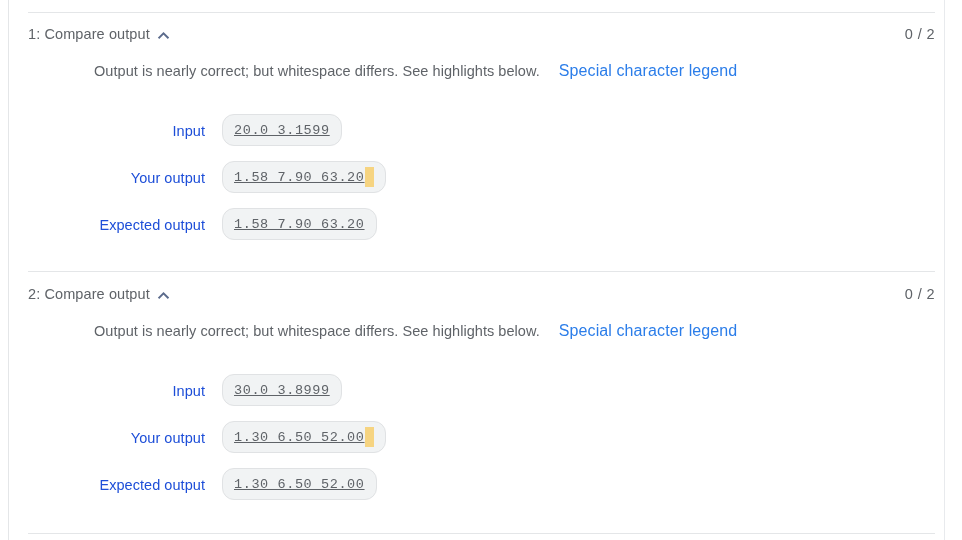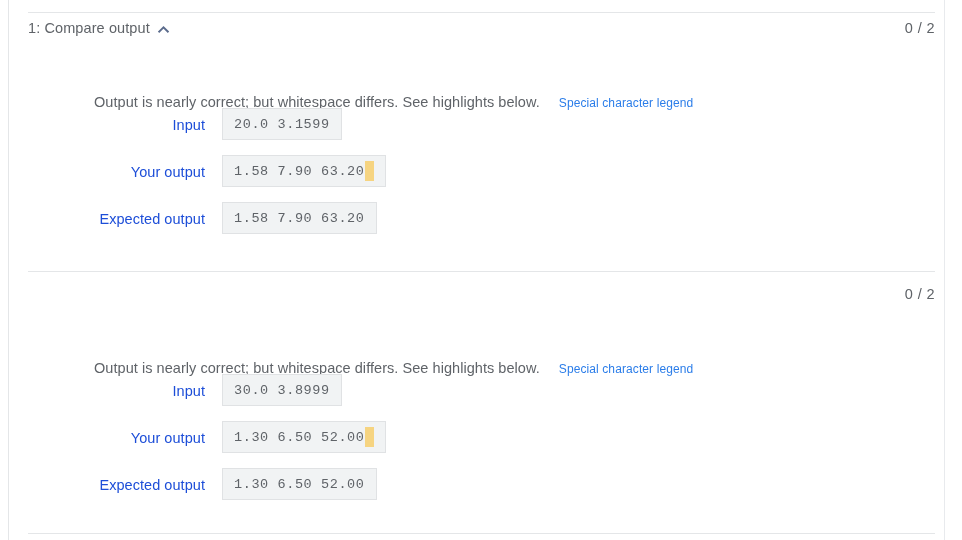--- a/index.html
+++ b/index.html
@@ -107,26 +107,25 @@
     align-items: baseline;
   }
   .message-text {
     font-size: 14.5px;
     color: #5f6368;
     letter-spacing: 0.05px;
     margin-left: 22px;
   }
   .legend-link {
     margin-left: 19px;
-    font-size: 12px;
+    font-size: 16px;
     color: #2b7de9;
     text-decoration: none;
     letter-spacing: 0.1px;
     cursor: pointer;
-    margin-top: 40px;
   }
 
   .io-row {
     position: absolute;
     left: 0;
     width: 935px;
     height: 34px;
   }
   .io-label {
     position: absolute;
@@ -140,29 +139,30 @@
     white-space: nowrap;
   }
   .io-box {
     position: absolute;
     left: 213px;
     top: 0;
     height: 32px;
     box-sizing: border-box;
     background: #f1f3f4;
     border: 1px solid #e0e2e4;
-    border-radius: 0;
+    border-radius: 12px;
     display: inline-flex;
     align-items: center;
     padding: 0 11px;
     font-family: "Liberation Mono", "DejaVu Sans Mono", monospace;
     font-size: 13.5px;
     color: #5f6368;
     letter-spacing: 0.6px;
     white-space: pre;
+    text-decoration: underline;
   }
   .ws-highlight {
     display: inline-block;
     background: #f6d481;
     width: 9px;
     height: 20px;
     vertical-align: middle;
   }
 </style>
 </head>
@@ -170,21 +170,21 @@
 
 <div id="page">
 
   <div class="edge-left"></div>
   <div class="edge-right"></div>
 
   <div class="content">
 
     <div class="divider" style="top:12px;"></div>
 
-    <div class="section" style="top:12px;">
+    <div class="section" style="top:18px;">
 
       <div class="section-header">
         <div class="section-title">
           <span>1: Compare output</span>
           <span class="chevron-up">
             <svg viewBox="0 0 13 13" width="13" height="13" aria-hidden="true">
               <path d="M2.2 8.6 L6.5 4.3 L10.8 8.6" fill="none" stroke="#5b6b8c" stroke-width="1.9" stroke-linecap="square"></path>
             </svg>
           </span>
         </div>
@@ -211,20 +211,28 @@
         <div class="io-box">1.58 7.90 63.20</div>
       </div>
 
     </div>
 
     <div class="divider" style="top:271px;"></div>
 
     <div class="section" style="top:278px;">
 
       <div class="section-header">
+        <div class="section-title">
+          <span>2: Compare output</span>
+          <span class="chevron-up">
+            <svg viewBox="0 0 13 13" width="13" height="13" aria-hidden="true">
+              <path d="M2.2 8.6 L6.5 4.3 L10.8 8.6" fill="none" stroke="#5b6b8c" stroke-width="1.9" stroke-linecap="square"></path>
+            </svg>
+          </span>
+        </div>
         <div class="score">0 / 2</div>
       </div>
 
       <div class="message-row" style="top:44px;">
         <span class="message-text">Output is nearly correct; but whitespace differs. See highlights below.</span>
         <a class="legend-link">Special character legend</a>
       </div>
 
       <div class="io-row" style="top:96px;">
         <div class="io-label">Input</div>

